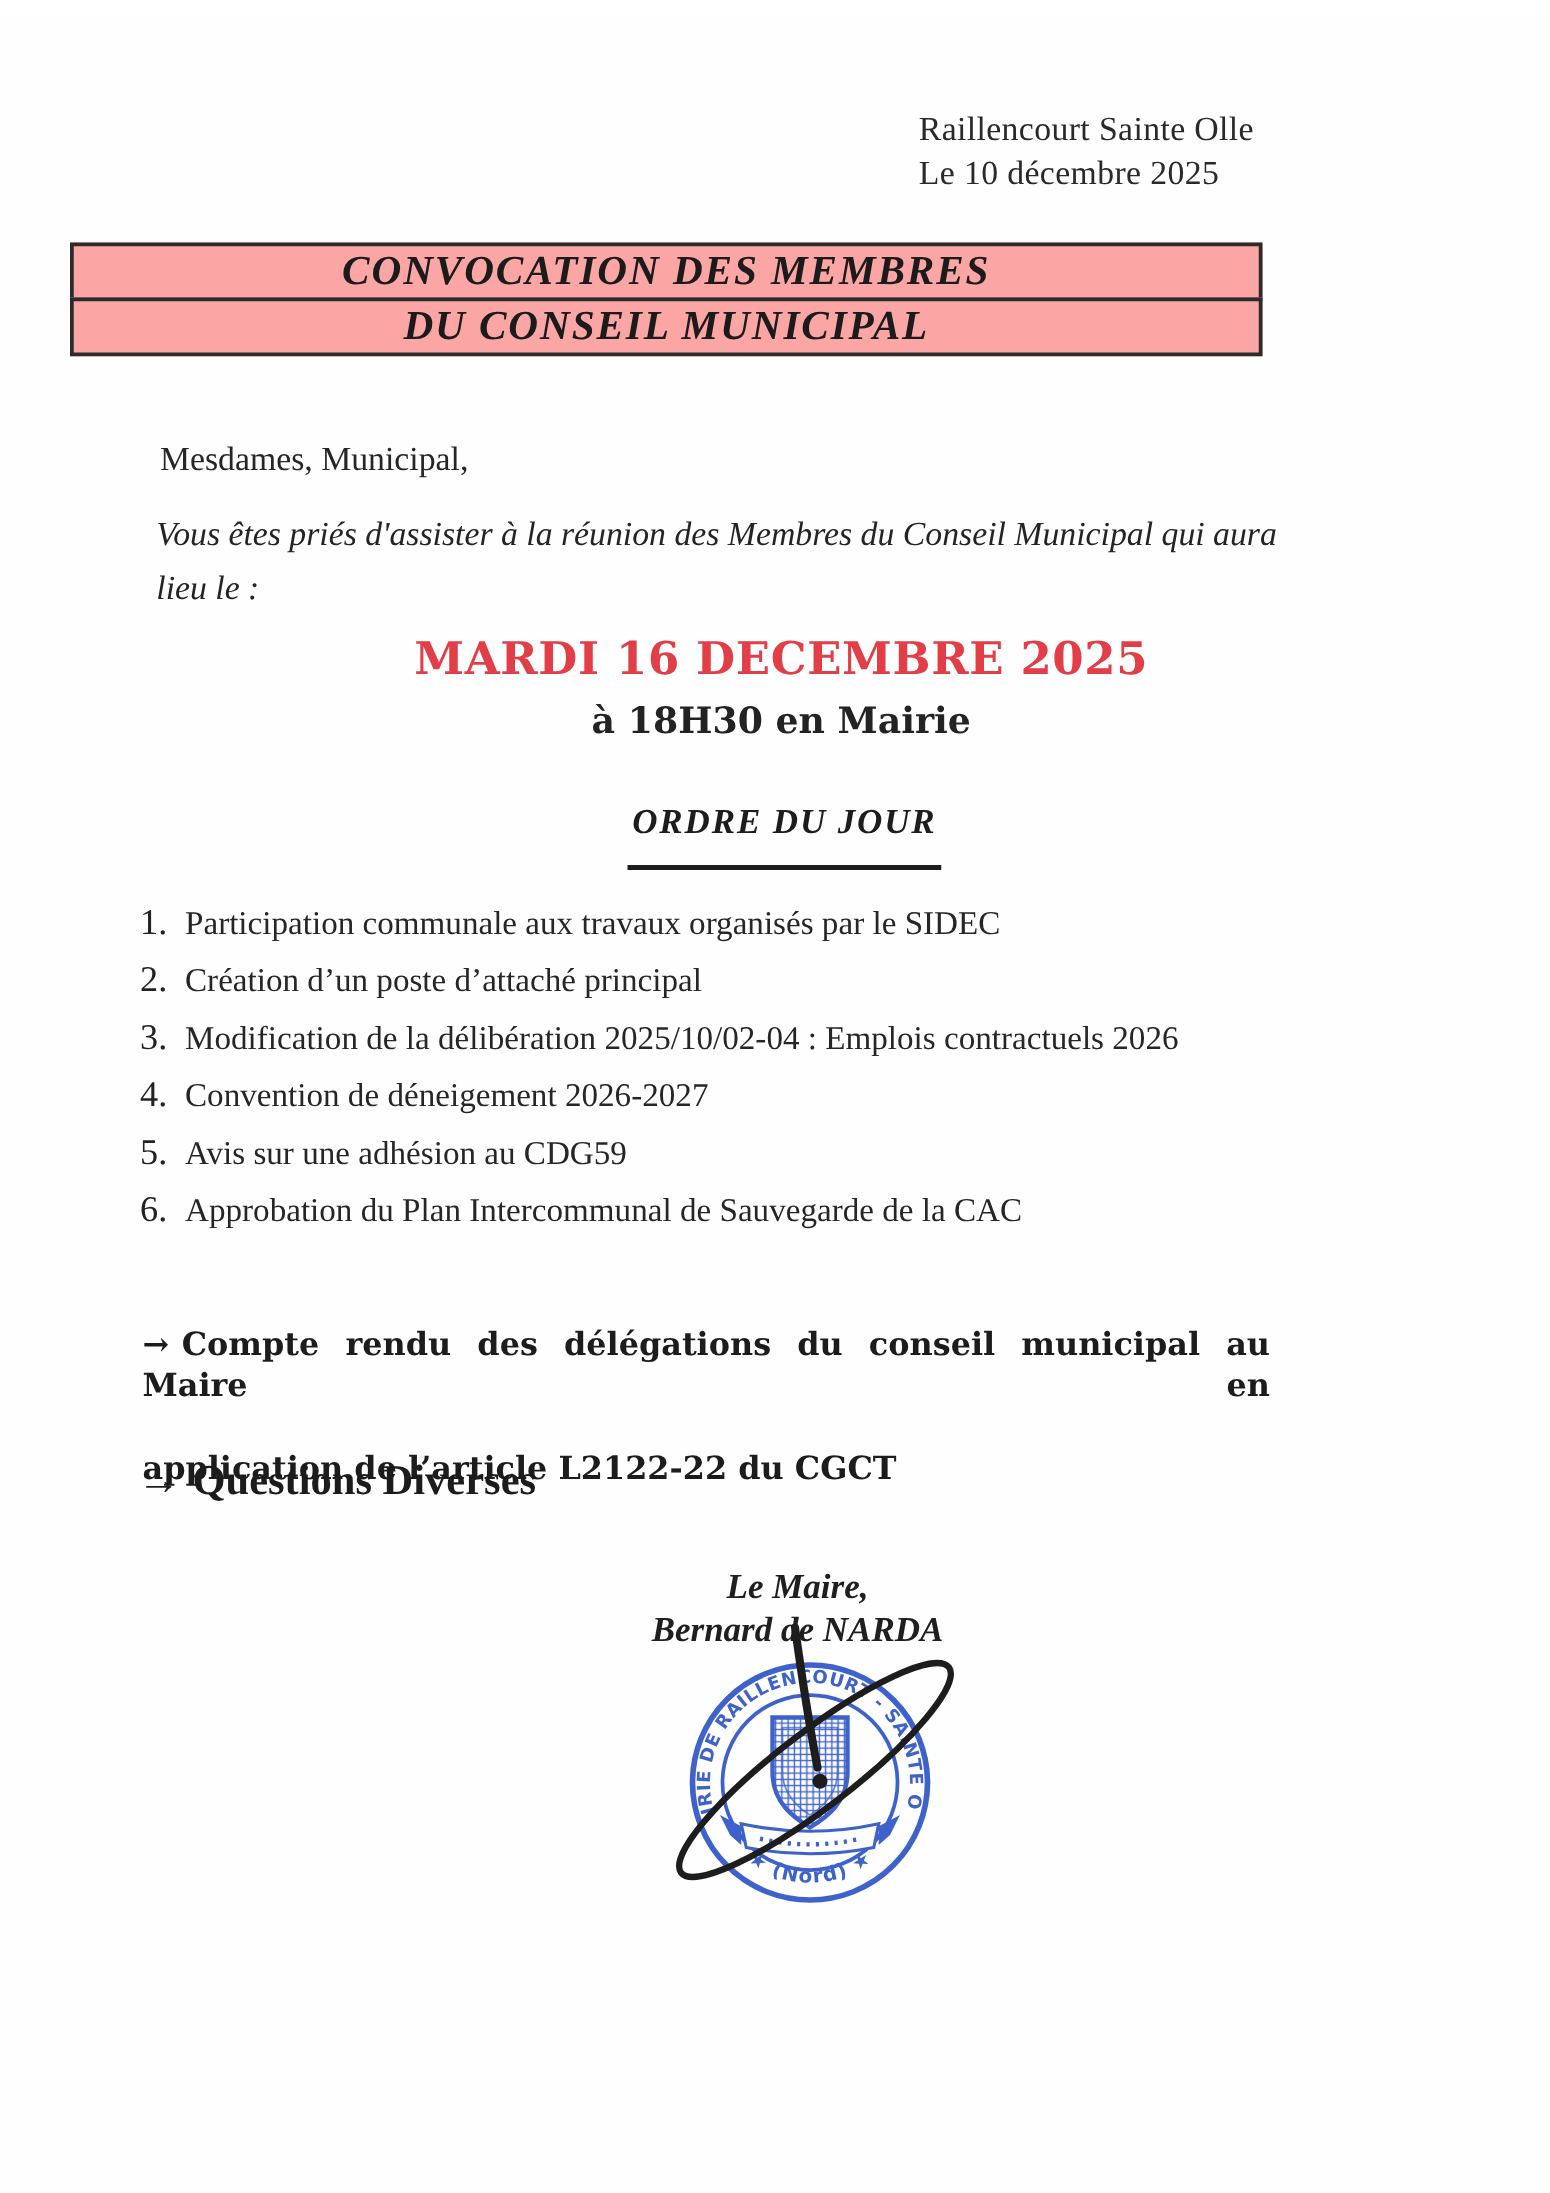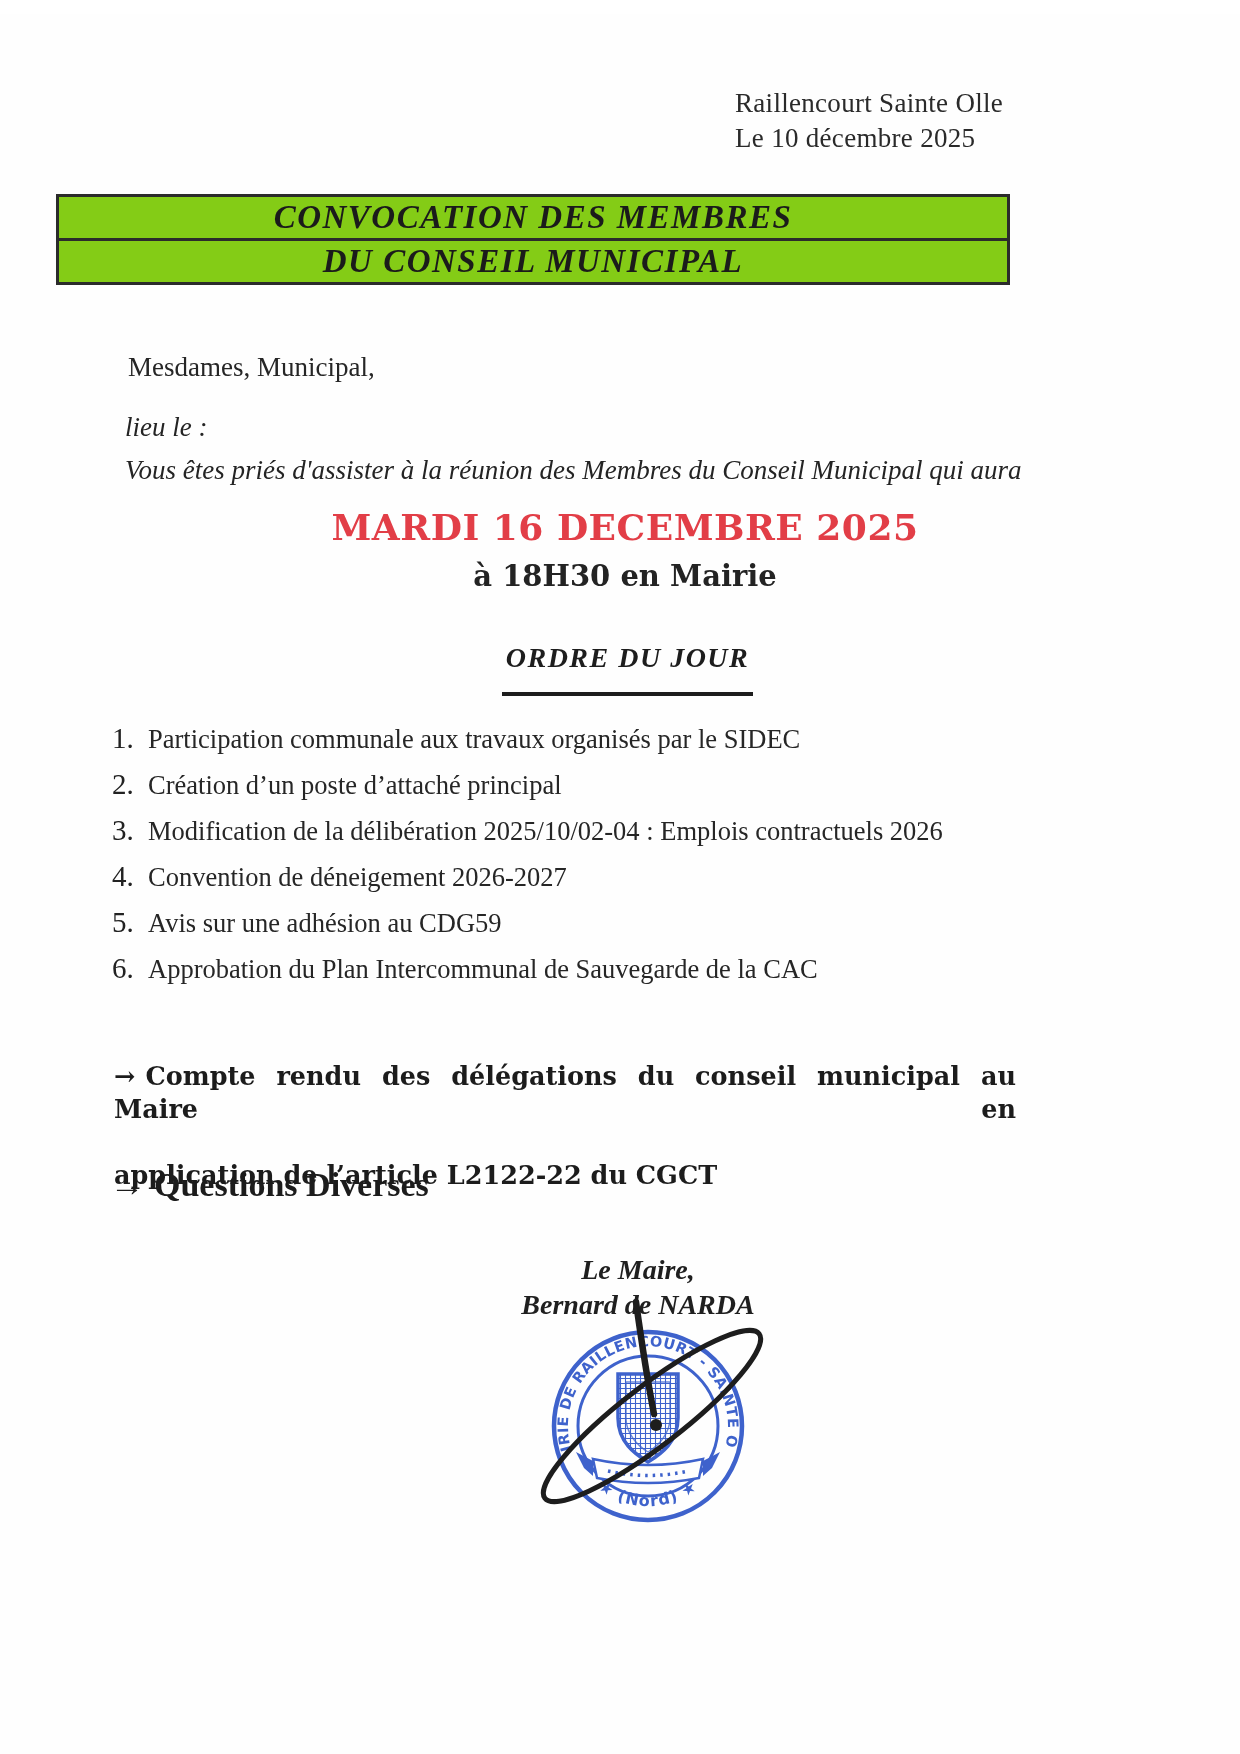--- a/index.html
+++ b/index.html
@@ -37,21 +37,21 @@
     left: 56px;
     top: 180px;
     width: 954px;
   }
   .title-row {
     height: 47px;
     border: 3px solid #2b2b2b;
     display: flex;
     align-items: center;
     justify-content: center;
-    background: #84cc16;
+    background: #fca5a5;
     font-weight: bold;
     font-style: italic;
     font-size: 33px;
     letter-spacing: 1.5px;
     color: #1b1b1b;
   }
   .title-row + .title-row { margin-top: -3px; }
 
   .salutation {
     position: absolute;
@@ -201,22 +201,22 @@
   </div>
 
   <div class="title-box">
     <div class="title-row">CONVOCATION DES MEMBRES</div>
     <div class="title-row">DU CONSEIL MUNICIPAL</div>
   </div>
 
   <div class="salutation">Mesdames, Municipal,</div>
 
   <div class="intro">
+    <div>Vous êtes priés d'assister à la réunion des Membres du Conseil Municipal qui aura</div>
     <div>lieu le :</div>
-    <div>Vous êtes priés d'assister à la réunion des Membres du Conseil Municipal qui aura</div>
   </div>
 
   <div class="meeting-date">MARDI 16 DECEMBRE 2025</div>
   <div class="meeting-place">à 18H30 en Mairie</div>
 
   <div class="agenda-heading-wrap">
     <span class="agenda-heading">ORDRE DU JOUR</span>
   </div>
 
   <ul class="agenda-list">

